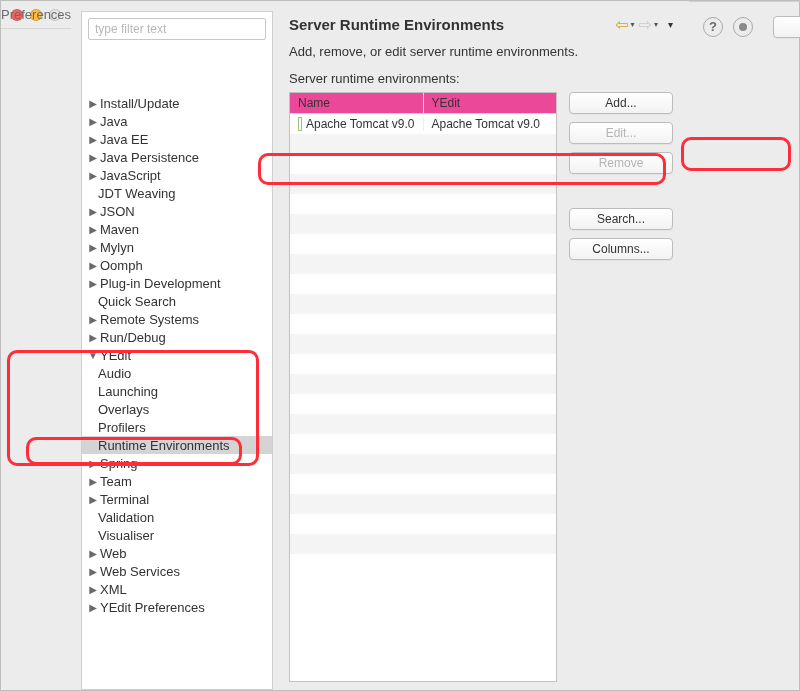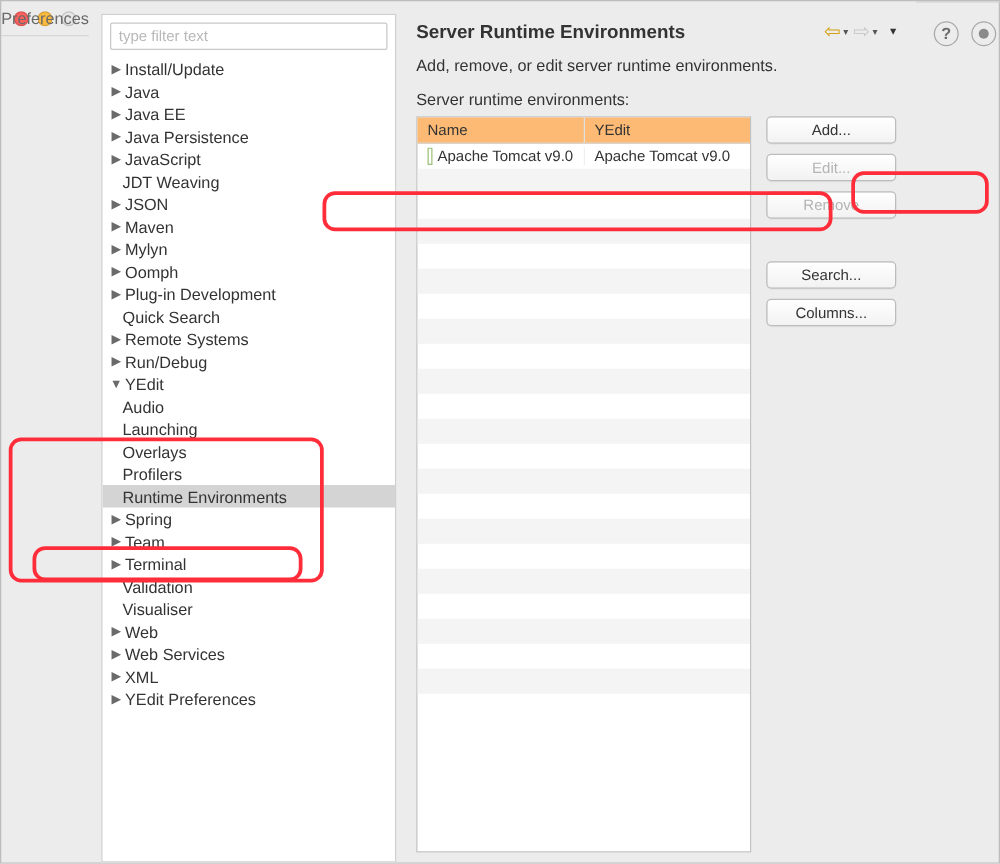--- a/index.html
+++ b/index.html
@@ -10,21 +10,21 @@
 .titlebar { height: 28px; display: flex; align-items: center; padding: 0 10px; position: relative; border-bottom: 1px solid #d6d6d6; }
 .traffic { display: flex; gap: 7px; }
 .tl { width: 12px; height: 12px; border-radius: 50%; border: 1px solid rgba(0,0,0,0.15); }
 .tl.red { background: #fc615d; }
 .tl.yellow { background: #fdbc40; }
 .tl.green { background: #e6e6e6; }
 .title { position: absolute; left: 0; right: 0; text-align: center; color: #6a6a6a; font-size: 13px; }
 
 .body { flex: 1; display: flex; padding: 10px 10px 0 10px; gap: 10px; min-height: 0; }
 
-.sidebar { width: 236px; display: flex; flex-direction: column; background: #fff; border: 1px solid #d0d0d0; }
+.sidebar { width: 192px; display: flex; flex-direction: column; background: #fff; border: 1px solid #d0d0d0; gap: 48px; }
 .filter { margin: 6px; }
 .filter input { width: 100%; height: 22px; padding: 2px 6px; border: 1px solid #c8c8c8; border-radius: 2px; font-size: 12px; color: #333; }
 .filter input::placeholder { color: #b8b8b8; }
 .tree { flex: 1; overflow: auto; padding-bottom: 6px; }
 .tree-item { display: flex; align-items: center; height: 18px; padding-left: 6px; cursor: default; white-space: nowrap; }
 .tree-item .arrow { width: 10px; display: inline-block; text-align: center; color: #6a6a6a; font-size: 10px; }
 .tree-item.child { padding-left: 14px; }
 .tree-item.selected { background: #d4d4d4; }
 .tree-label { padding-left: 2px; }
 
@@ -38,21 +38,21 @@
 .nav-fwd .nav-arrow { color: #c9c9c9; }
 .nav-drop { font-size: 8px; color: #555; margin-left: 2px; }
 .nav-menu { font-size: 10px; color: #333; margin-left: 6px; }
 
 .main-desc { padding: 0 6px 12px 6px; }
 .main-label { padding: 0 6px 6px 6px; }
 
 .content-row { display: flex; flex: 1; gap: 12px; padding: 0 6px 8px 6px; min-height: 0; }
 
 .table-wrap { flex: 1; display: flex; flex-direction: column; border: 1px solid #c2c2c2; background: #fff; min-width: 0; }
-.thead { display: flex; background: #fdba74; border-bottom: 1px solid #d6d6d6; align-items: center; }
+.thead { display: flex; background: #ec4899; border-bottom: 1px solid #d6d6d6; align-items: center; }
 .th { flex: 1; padding: 3px 8px; font-size: 12px; color: #333; border-right: 1px solid #e0e0e0; }
 .th:last-child { border-right: none; }
 .tbody { flex: 1; overflow: auto; }
 .tr { display: flex; height: 20px; align-items: center; }
 .tr:nth-child(even) { background: #f4f4f4; }
 .td { flex: 1; padding: 0 8px; font-size: 12px; border-right: 1px solid #eee; display: flex; align-items: center; gap: 4px; overflow: hidden; white-space: nowrap; }
 .td:last-child { border-right: none; }
 .server-icon { width: 12px; height: 14px; background: #fff; border: 1px solid #9cbf7a; position: relative; }
 .server-icon::before { content:""; position:absolute; top:1px; left:1px; right:1px; height:4px; background:#b6d99a; }
 

